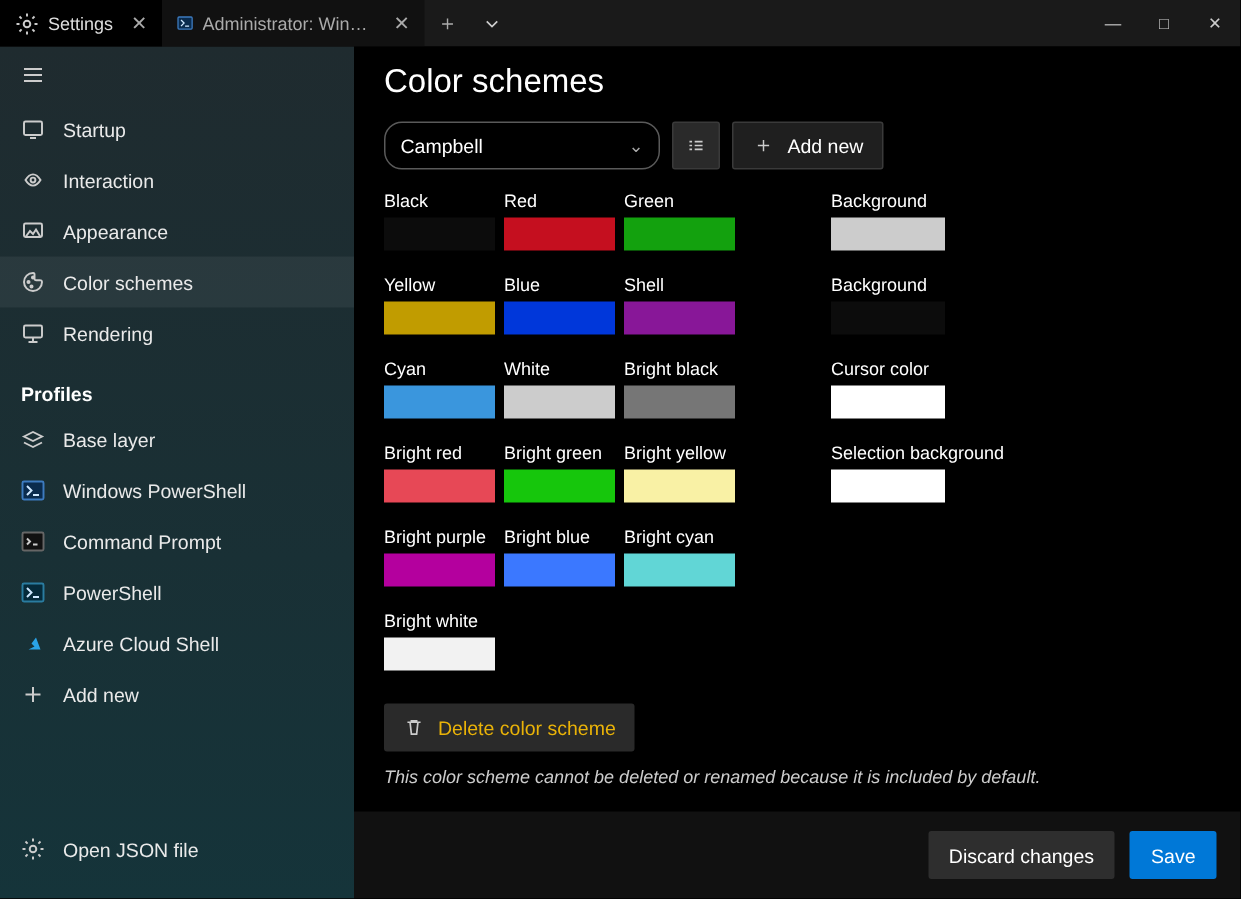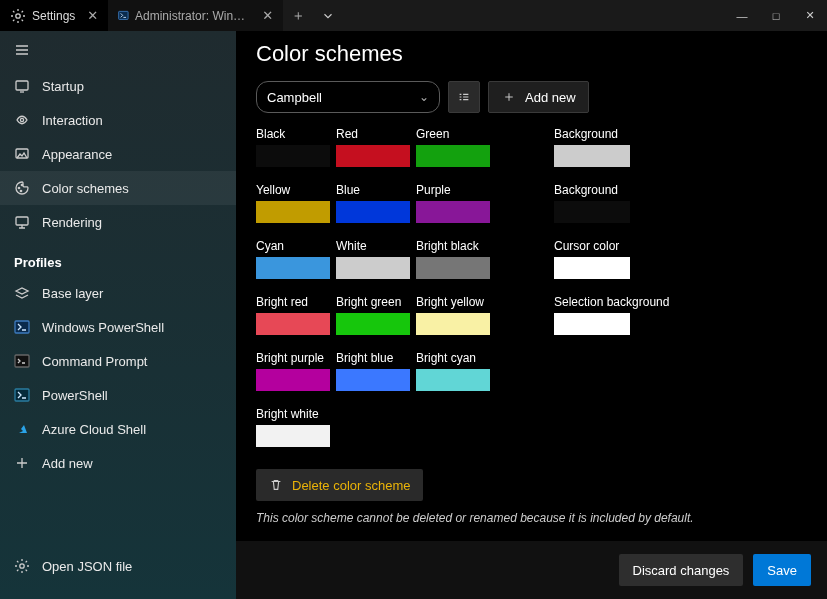--- a/index.html
+++ b/index.html
@@ -259,21 +259,21 @@
           <div class="grid gr">
             <div class="colorcell">
               <div class="colorlabel">Yellow</div>
               <div class="swatch" style="background: rgb(193, 156, 0);"></div>
             </div>
             <div class="colorcell">
               <div class="colorlabel">Blue</div>
               <div class="swatch" style="background: rgb(0, 55, 218);"></div>
             </div>
             <div class="colorcell">
-              <div class="colorlabel">Purple</div>
+              <div class="colorlabel">Shell</div>
               <div class="swatch" style="background: rgb(136, 23, 152);"></div>
             </div>
             <div class="spacer"></div>
             <div class="colorcell">
               <div class="colorlabel">Background</div>
               <div class="swatch" style="background: rgb(12, 12, 12); width: 76px;"></div>
             </div>
           </div>
           <div class="grid gr">
             <div class="colorcell">

